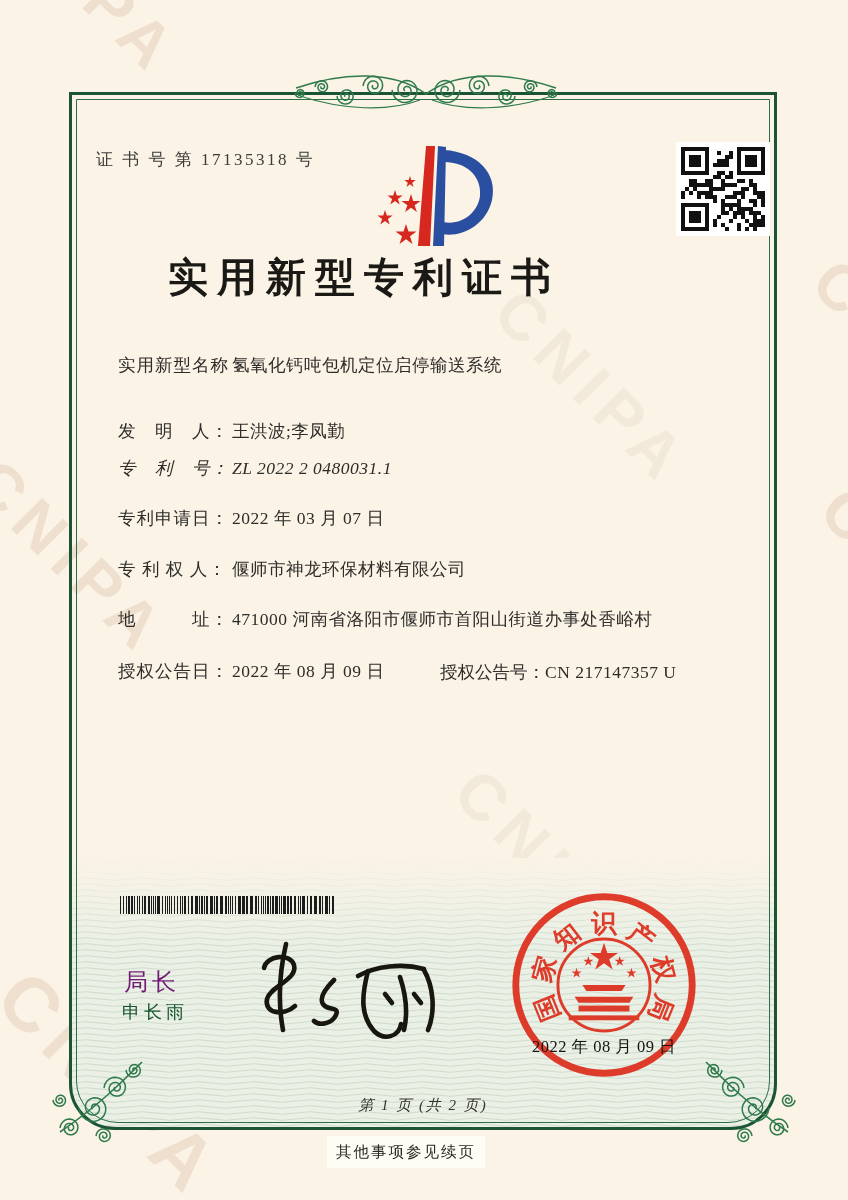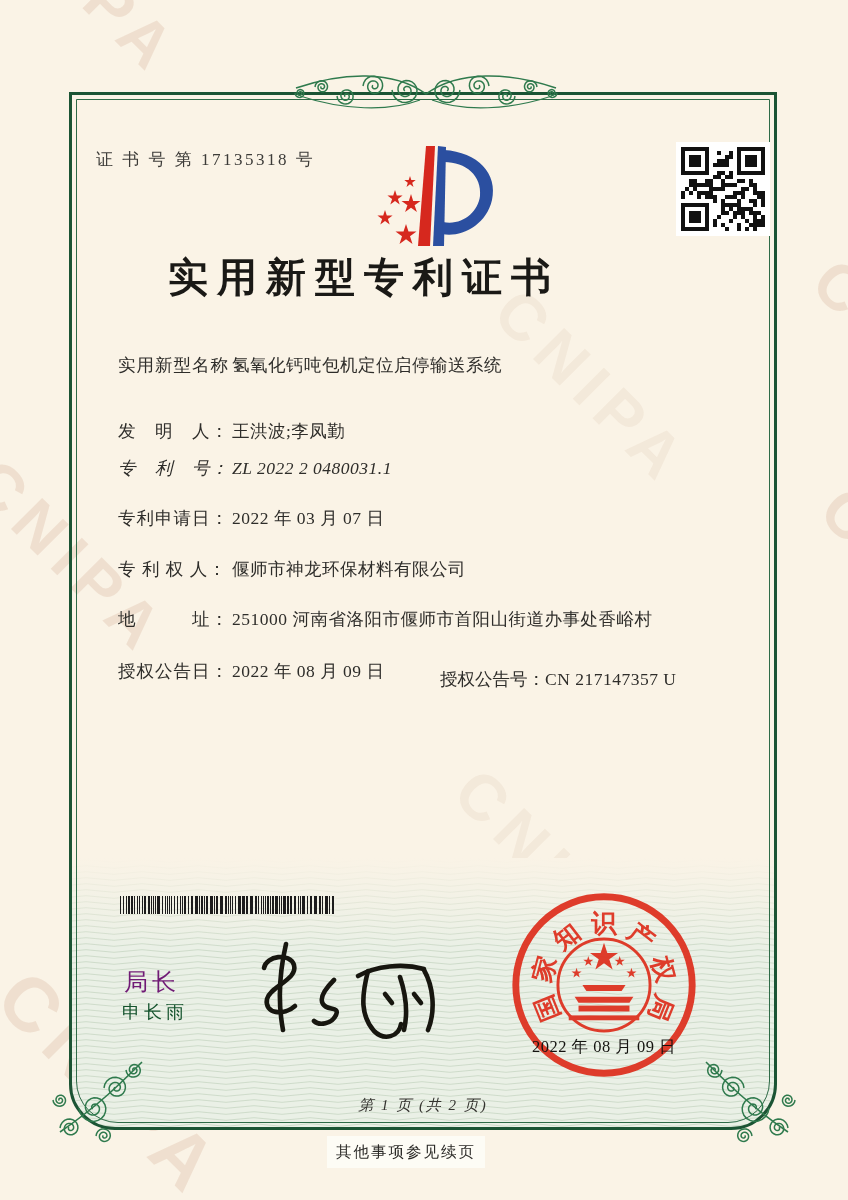--- a/index.html
+++ b/index.html
@@ -23,21 +23,21 @@
   
   .cert-no{position:absolute;left:96px;top:148px;font-size:17px;letter-spacing:2.5px;color:#3c3b38;}
   .logo{position:absolute;left:340px;top:138px;width:164px;height:116px;}
   .qr{position:absolute;left:676px;top:142px;width:94px;height:94px;}
   .title{position:absolute;left:72px;top:250px;width:584px;text-align:center;
          font-size:40px;font-weight:bold;letter-spacing:9px;color:#1a1916;}
   
   .row{position:absolute;left:118px;font-size:17.5px;white-space:nowrap;color:#2e2d2a;}
   .flabel{display:inline-block;width:114px;letter-spacing:1px;}
   .fvalue{letter-spacing:0.5px;}
-  .pair2{position:absolute;left:322px;top:8px;}
+  .pair2{position:absolute;left:322px;top:1px;}
   
   .body-text{position:absolute;left:103px;top:694px;width:646px;font-size:17.5px;
              line-height:28px;text-align:justify;font-style:italic;color:#33322e;}
   .body-text p{margin:0;text-indent:2em;}
   
   .barcode{position:absolute;left:120px;top:896px;width:218px;height:18px;}
   .director-label{position:absolute;left:124px;top:966px;font-size:24px;letter-spacing:4px;color:#701a75;}
   .director-name{position:absolute;left:122px;top:1000px;font-size:18px;letter-spacing:4px;color:#14532d;}
   .signature{position:absolute;left:248px;top:936px;width:212px;height:114px;}
   .seal{position:absolute;left:506px;top:887px;width:196px;height:196px;opacity:0.93;}
@@ -406,21 +406,21 @@
   <div class="row" style="top:456px;font-style:italic;">
     <span class="flabel">专　利　号：</span><span class="fvalue">ZL 2022 2 0480031.1</span>
   </div>
   <div class="row" style="top:506px;">
     <span class="flabel">专利申请日：</span><span class="fvalue">2022 年 03 月 07 日</span>
   </div>
   <div class="row" style="top:557px;">
     <span class="flabel">专 利 权 人：</span><span class="fvalue">偃师市神龙环保材料有限公司</span>
   </div>
   <div class="row" style="top:607px;">
-    <span class="flabel">地　　　址：</span><span class="fvalue">251000 河南省洛阳市偃师市首阳山街道办事处香峪村</span>
+    <span class="flabel">地　　　址：</span><span class="fvalue">471000 河南省洛阳市偃师市首阳山街道办事处香峪村</span>
   </div>
   <div class="row" style="top:659px;width:630px;">
     <span class="flabel">授权公告日：</span><span class="fvalue">2022 年 08 月 09 日</span>
     <span class="pair2">
       <span>授权公告号：</span><span class="fvalue">CN 217147357 U</span>
     </span>
   </div>
 
 
   <svg class="barcode" id="barcode" viewBox="0 0 218 18">

